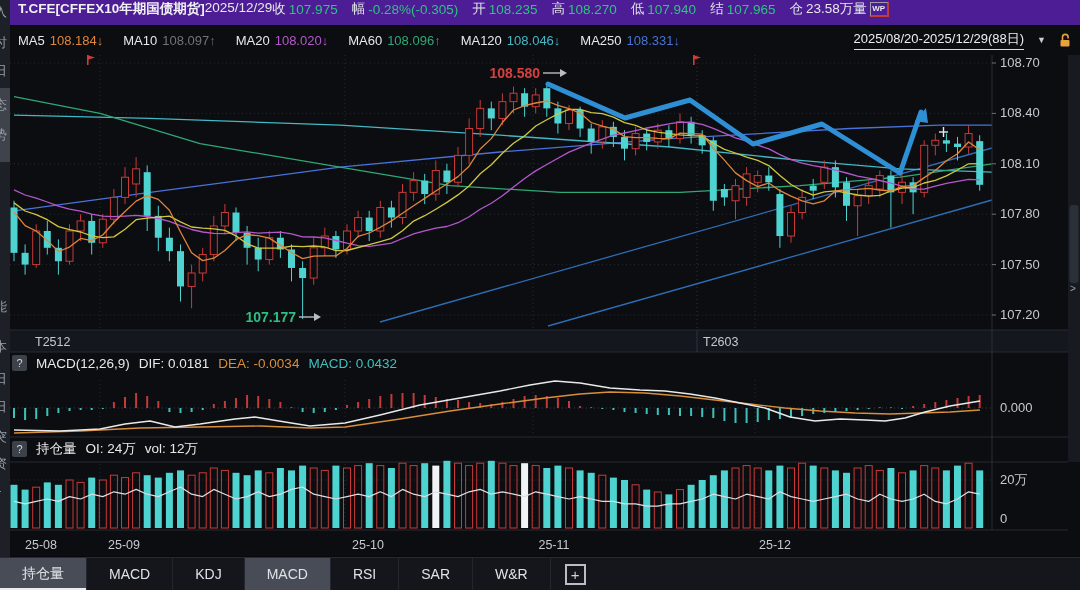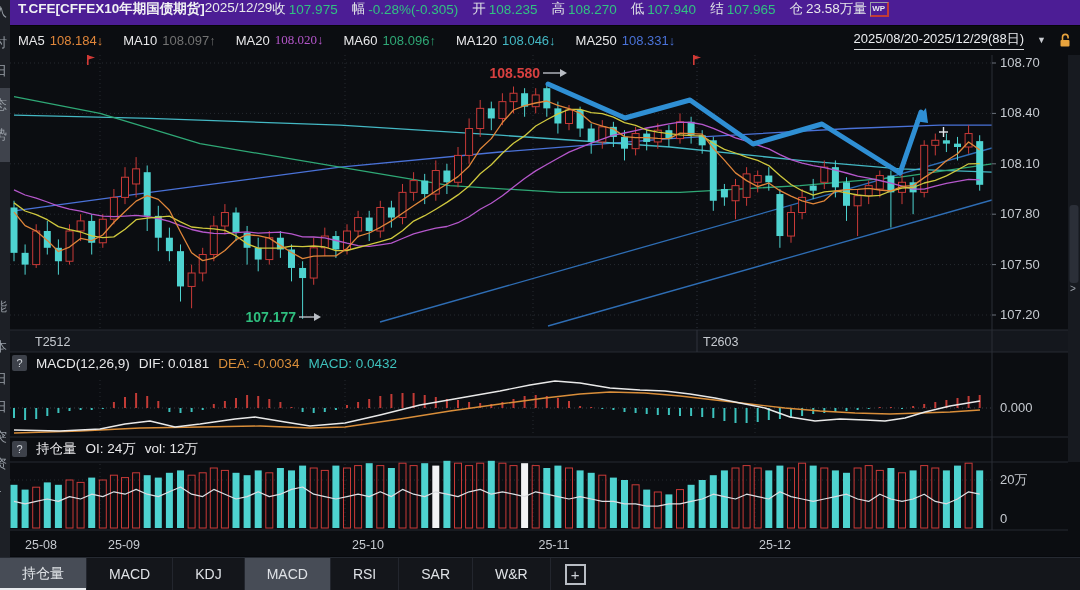--- a/index.html
+++ b/index.html
@@ -123,21 +123,21 @@
         <span class="pair">
           <span class="ma-lb">MA5</span>
           <span style="color: rgb(224, 134, 58);">108.184↓</span>
         </span>
         <span class="pair">
           <span class="ma-lb">MA10</span>
           <span style="color: #737373;">108.097↑</span>
         </span>
         <span class="pair">
           <span class="ma-lb">MA20</span>
-          <span style="color: rgb(181, 87, 203); font-family: Liberation Serif, serif;">108.020↓</span>
+          <span style="color: rgb(181, 87, 203);">108.020↓</span>
         </span>
         <span class="pair">
           <span class="ma-lb">MA60</span>
           <span style="color: rgb(47, 168, 118);">108.096↑</span>
         </span>
         <span class="pair">
           <span class="ma-lb">MA120</span>
           <span style="color: rgb(68, 184, 196);">108.046↓</span>
         </span>
         <span class="pair">

